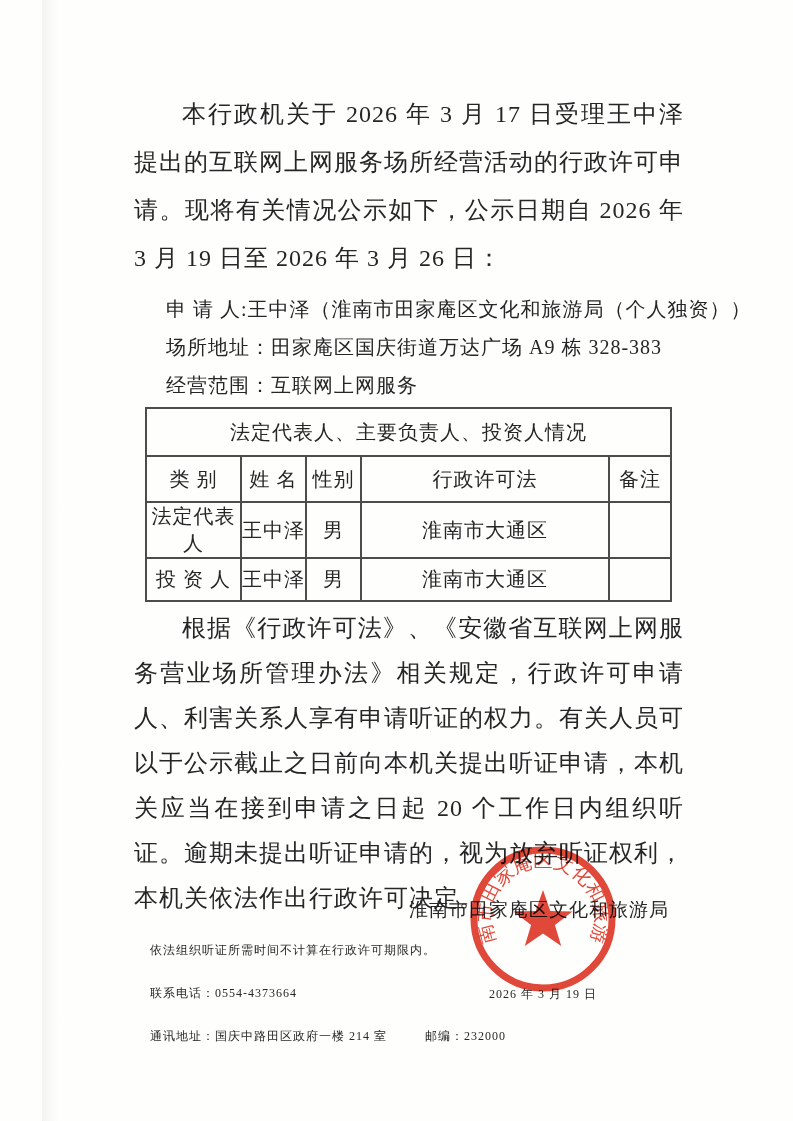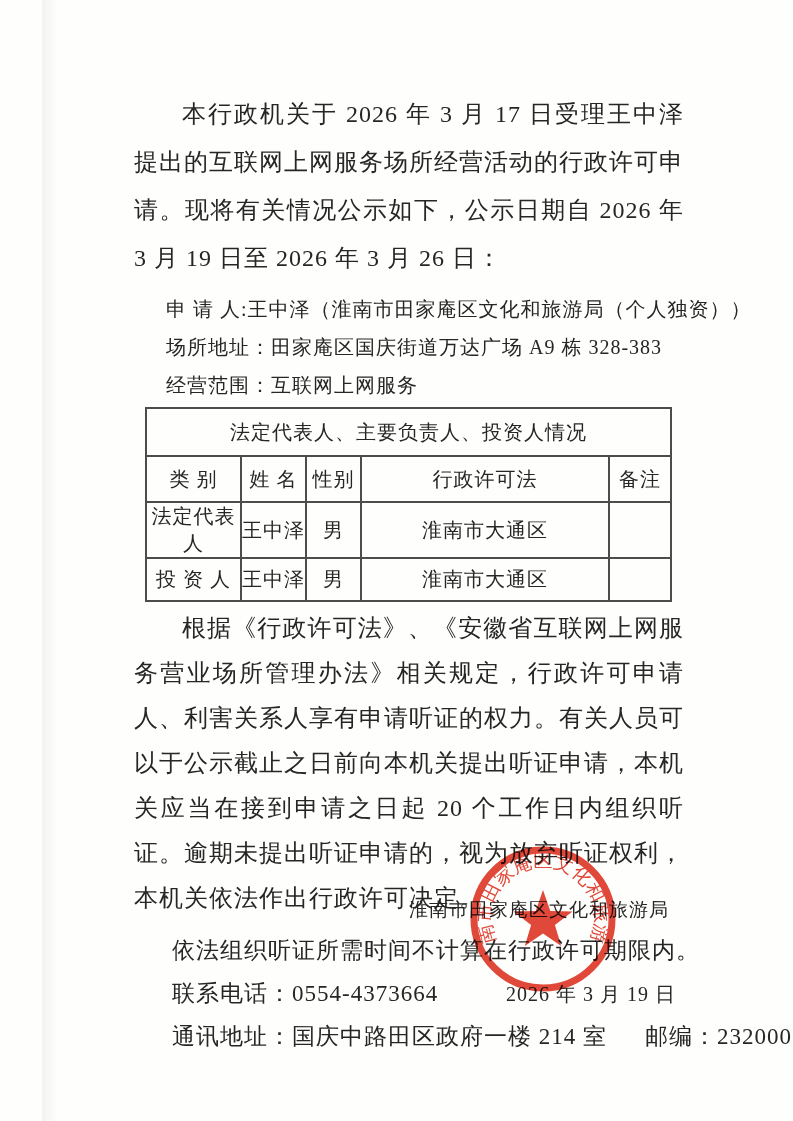--- a/index.html
+++ b/index.html
@@ -65,41 +65,41 @@
   .tbl-head-row  th { height: 44px; }
   .tbl-data-row  td { height: 41px; }
   td.cell-left, th.cell-left { text-align: left; padding-left: 8px; }
   td.cell-domicile { text-align: left; padding-left: 14px; }
   .legal {
     margin-top: 4px;
     line-height: 45px;
   }
   .single-line {
     margin: 0;
-    font-size: 23px;
+    font-size: 12px;
     line-height: 43px;
     letter-spacing: 1px;
     text-indent: 2em;
     white-space: nowrap;
   }
   .postcode { margin-left: 38px; }
   .agency-line {
     position: absolute;
     left: 409px;
     top: 896px;
     font-size: 19px;
     letter-spacing: 1px;
     line-height: 28px;
     white-space: nowrap;
   }
   .date-line {
     position: absolute;
-    left: 506px;
+    left: 489px;
     top: 980px;
-    font-size: 20px;
+    font-size: 12px;
     letter-spacing: 1px;
     line-height: 28px;
     white-space: nowrap;
   }
   .seal {
     position: absolute;
     left: 468px;
     top: 844px;
     width: 150px;
     height: 150px;

